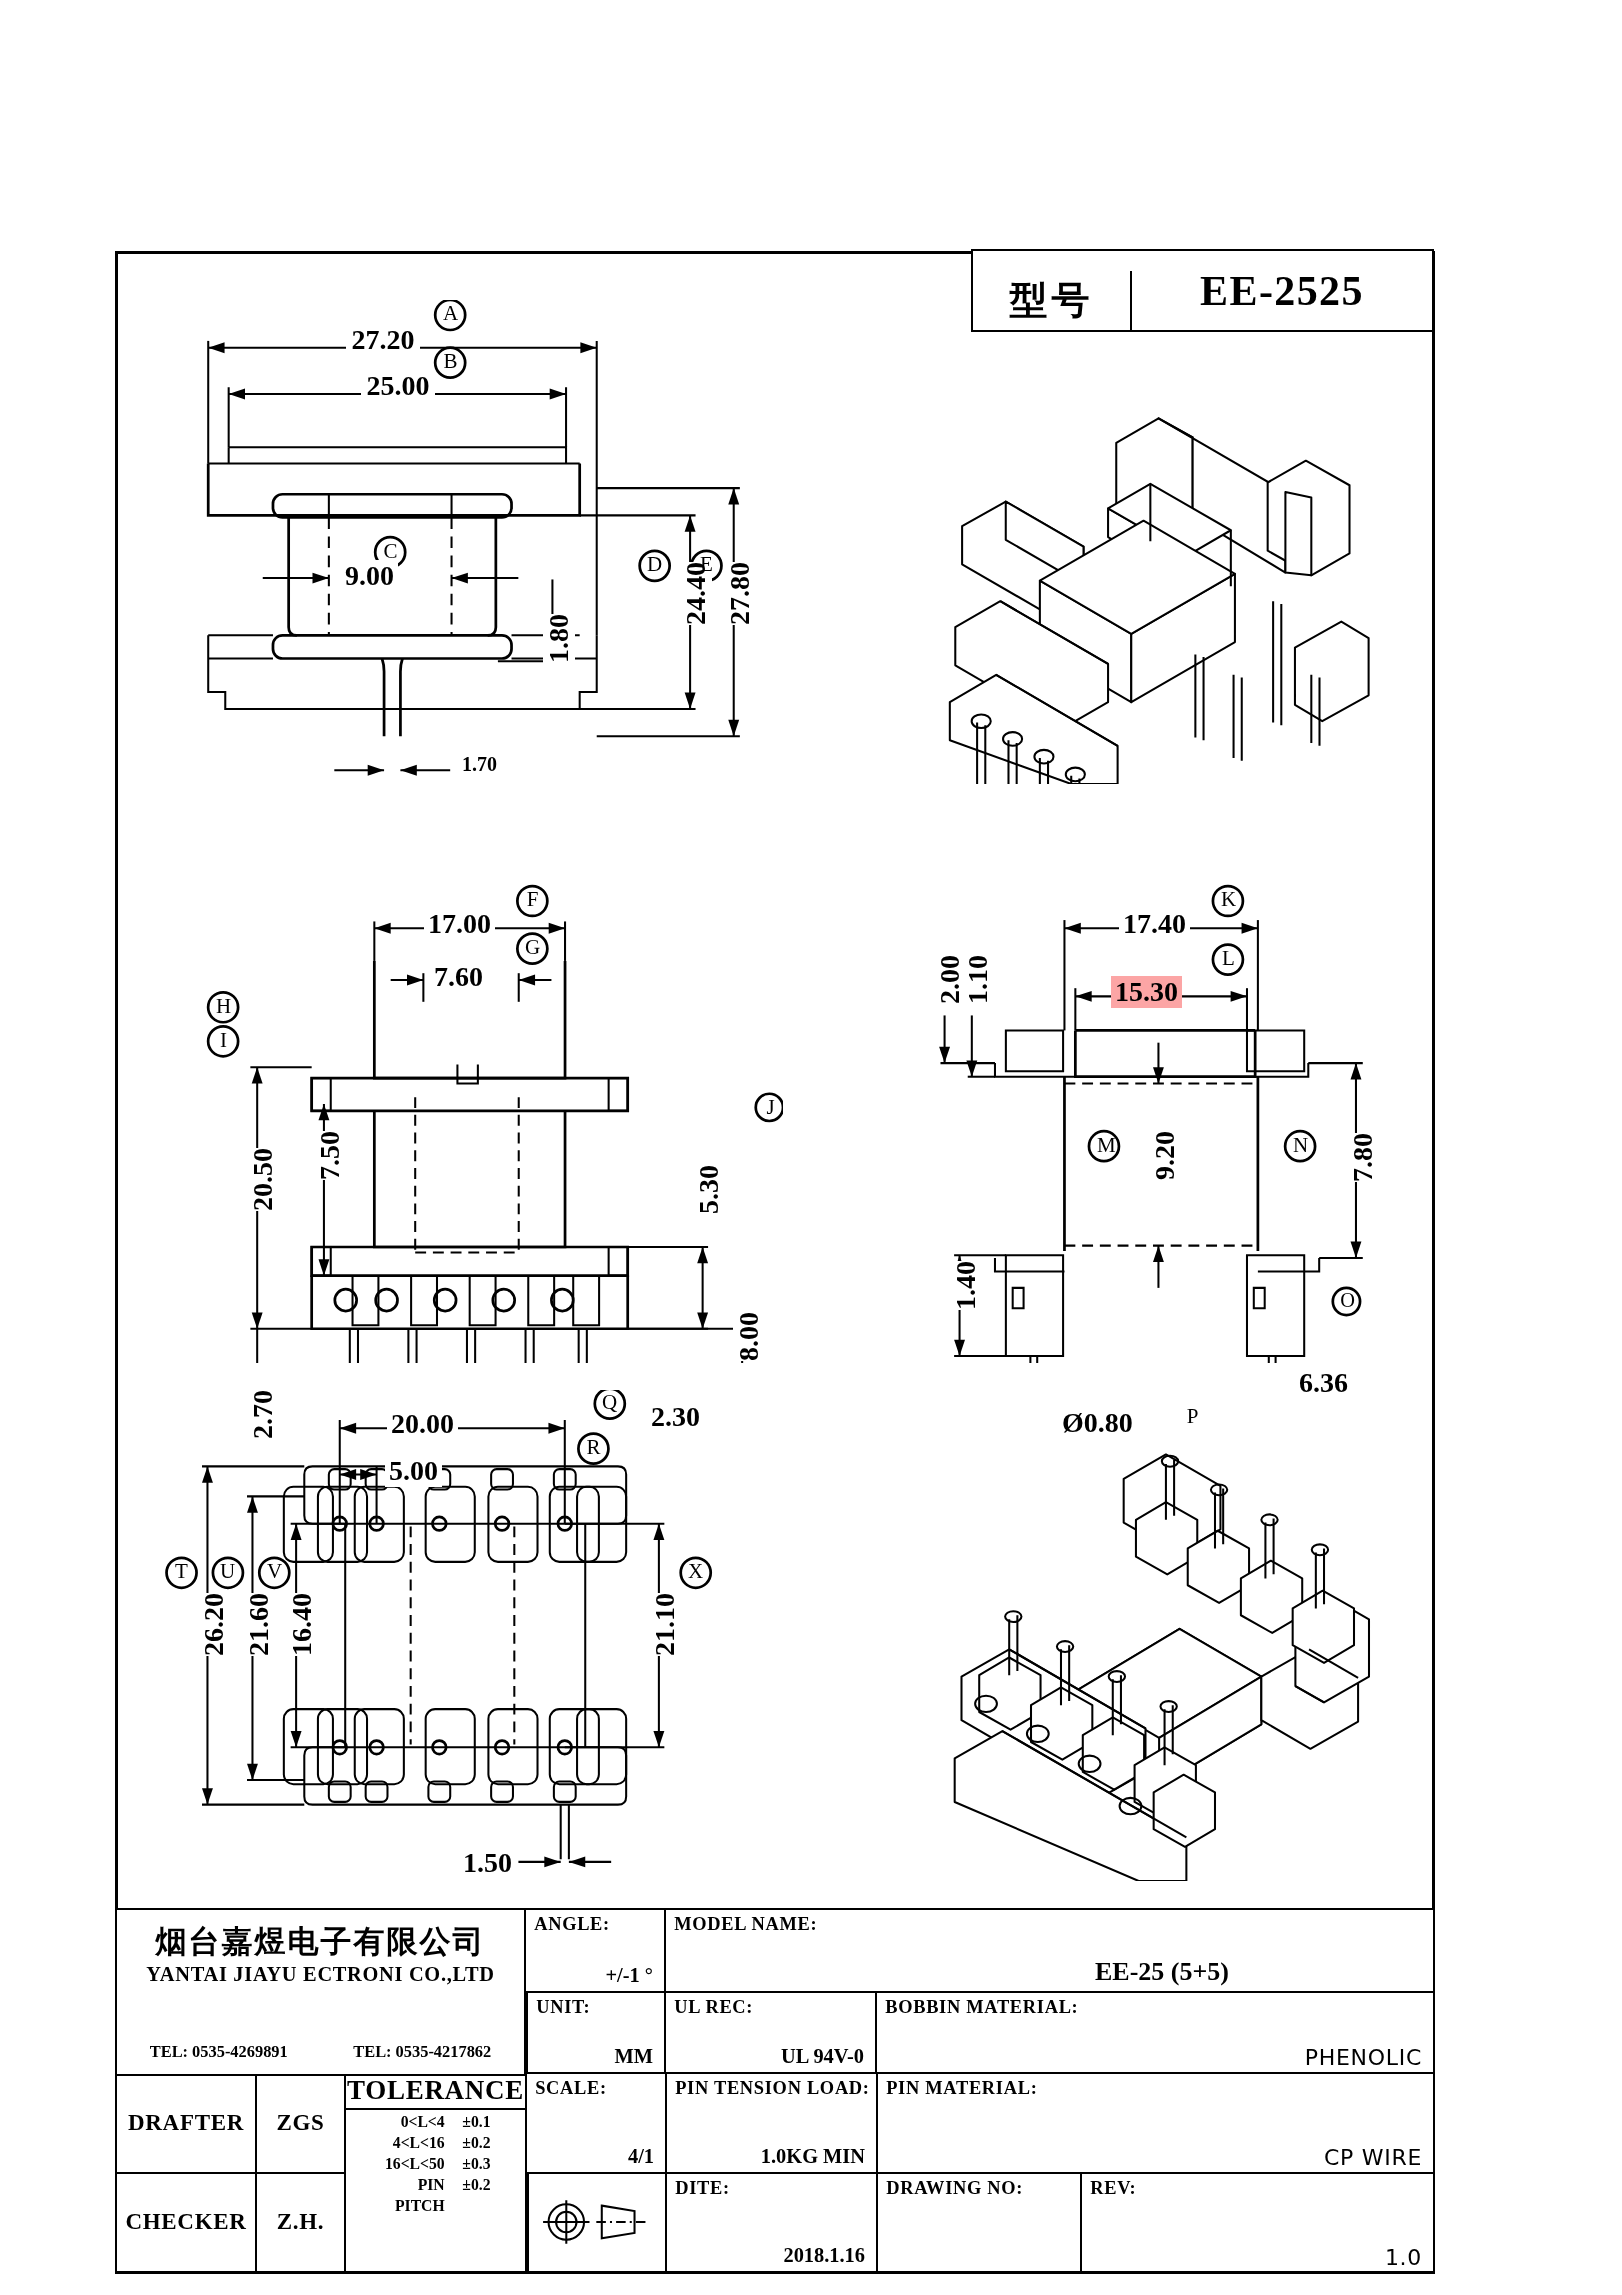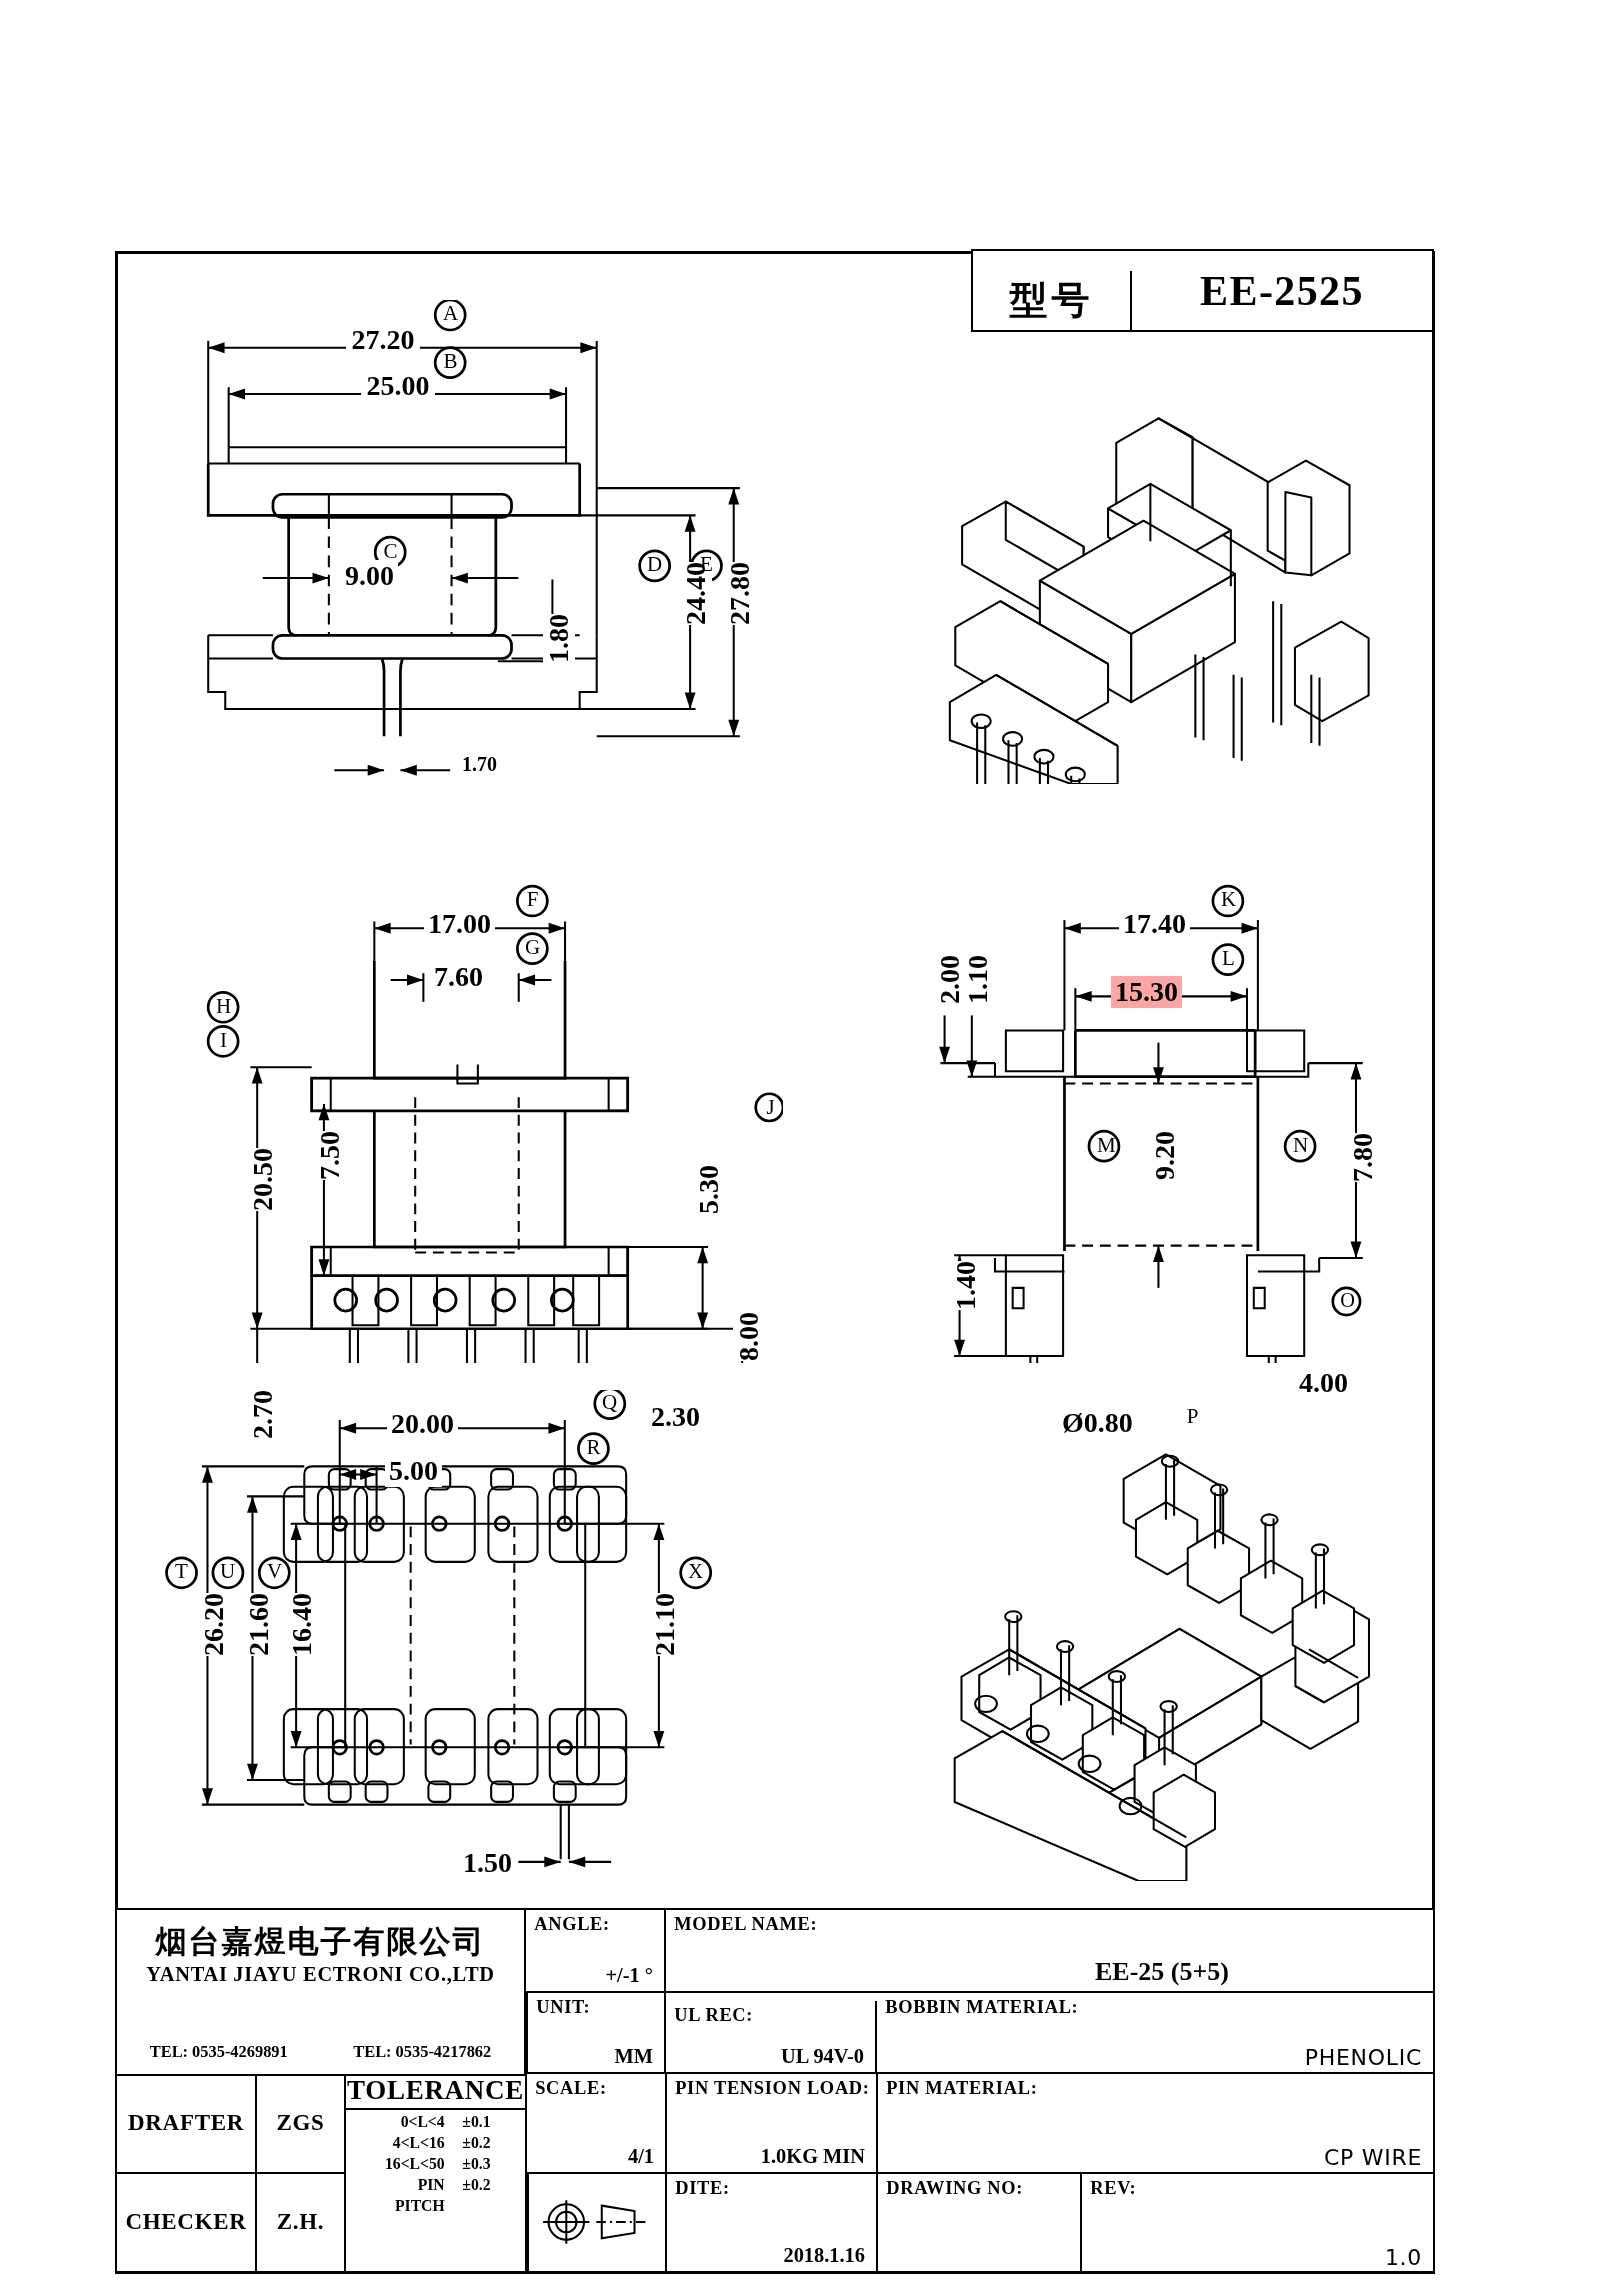--- a/index.html
+++ b/index.html
@@ -356,21 +356,21 @@
   </div>
   <div style="position:absolute;left:886px;top:879px;width:613px;height:484px;">
     <span style="position:absolute;left:233px;top:29px;font-size:28px;font-weight:bold;background:#fff;padding:0 4.1px;">17.40</span>
     <span style="position:absolute;left:225px;top:97px;font-size:28px;font-weight:bold;background:#fca5a5;padding:0 4.1px;">15.30</span>
     <span style="position:absolute;left:48px;top:76px;font-size:28px;font-weight:bold;writing-mode:vertical-rl;transform:rotate(180deg);background:#fff;">2.00</span>
     <span style="position:absolute;left:76px;top:76px;font-size:28px;font-weight:bold;writing-mode:vertical-rl;transform:rotate(180deg);background:#fff;">1.10</span>
     <span style="position:absolute;left:263px;top:252px;font-size:28px;font-weight:bold;writing-mode:vertical-rl;transform:rotate(180deg);background:#fff;">9.20</span>
     <span style="position:absolute;left:461px;top:254px;font-size:28px;font-weight:bold;writing-mode:vertical-rl;transform:rotate(180deg);background:#fff;">7.80</span>
     <span style="position:absolute;left:64px;top:382px;font-size:28px;font-weight:bold;writing-mode:vertical-rl;transform:rotate(180deg);background:#fff;">1.40</span>
     <span style="position:absolute;left:172px;top:528px;font-size:28px;font-weight:bold;background:#fff;padding:0 4.1px;">Ø0.80</span>
-    <span style="position:absolute;left:409px;top:488px;font-size:28px;font-weight:bold;background:#fff;padding:0 4.1px;">4.00</span>
+    <span style="position:absolute;left:409px;top:488px;font-size:28px;font-weight:bold;background:#fff;padding:0 4.1px;">6.36</span>
     <span style="position:absolute;left:335px;top:8.2px;width:15px;text-align:center;font-size:21px;">K</span>
     <span style="position:absolute;left:335px;top:67px;width:15px;text-align:center;font-size:21px;">L</span>
     <span style="position:absolute;left:211px;top:254px;width:15px;text-align:center;font-size:21px;">M</span>
     <span style="position:absolute;left:407px;top:254px;width:15px;text-align:center;font-size:21px;">N</span>
     <span style="position:absolute;left:454px;top:410px;width:15px;text-align:center;font-size:20.4px;">O</span>
     <span style="position:absolute;left:299px;top:525px;width:15px;text-align:center;font-size:21px;">P</span>
   </div>
 
   <div class="view" style="left:157px;top:1390px;">
   <svg width="641" height="491" viewBox="0 0 940 720">
@@ -630,21 +630,21 @@
         <span class="val" style="right:204px;font-size:26px;">EE-25 (5+5)</span>
       </div>
     </div>
 
     <div class="tb-row" style="height:83px;">
       <div style="width:409px;"></div>
       <div class="tb-cell" style="width:140px;border-left:2px solid #000;">
         <span class="lbl">UNIT:</span>
         <span class="val">MM</span>
       </div>
-      <div class="tb-cell" style="width:211px;margin-top:8px;">
+      <div class="tb-cell" style="width:211px;">
         <span class="lbl">UL REC:</span>
         <span class="val">UL 94V-0</span>
       </div>
       <div class="tb-cell" style="flex:1;">
         <span class="lbl">BOBBIN MATERIAL:</span>
         <span class="val-thin">PHENOLIC</span>
       </div>
     </div>
 
     <div class="tb-row" style="height:100px;">

